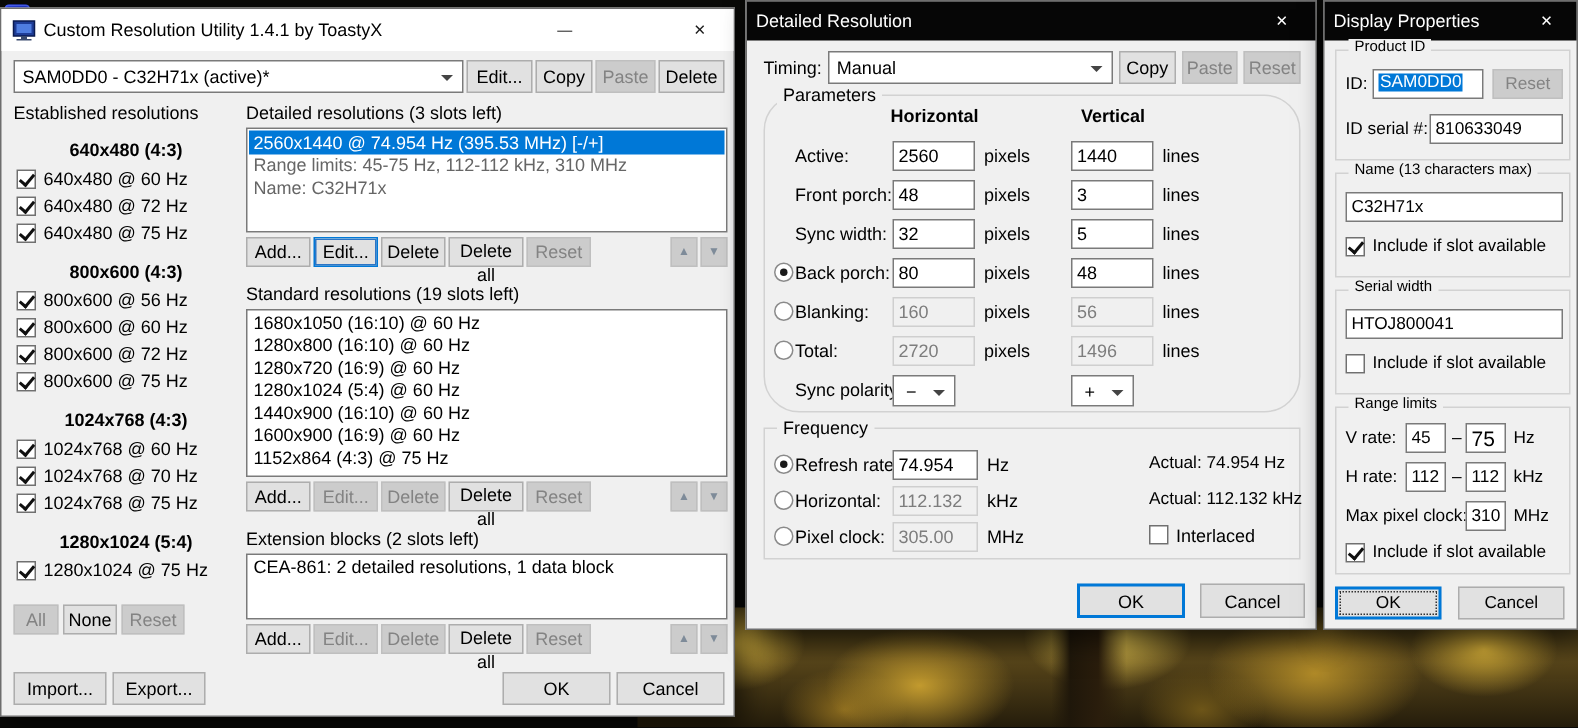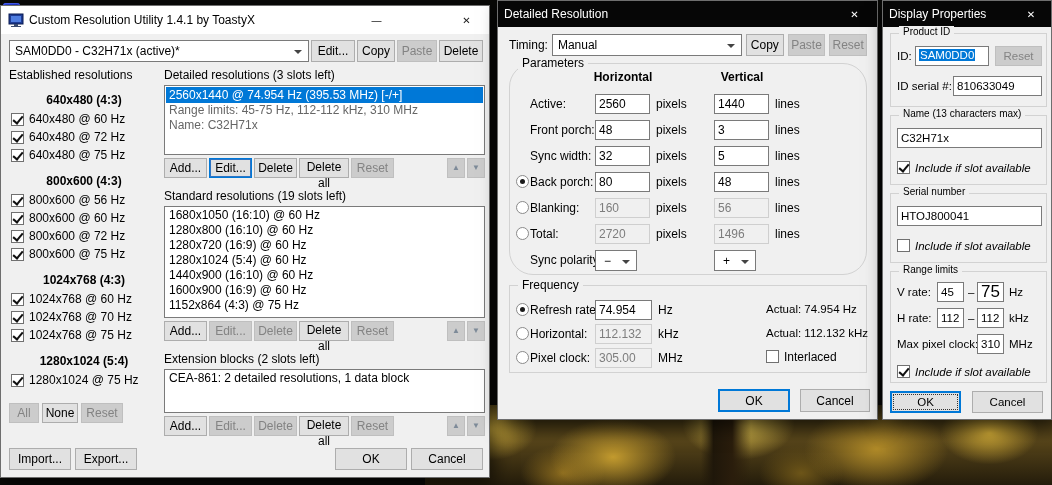--- a/index.html
+++ b/index.html
@@ -137,21 +137,21 @@
   .props-dlg { font-size:11.5px; }
   .props-dlg .fs-label { font-size:10px; }
   .pg { left:7px; width:157px; }
   .pg-product { top:32px; height:74px; }
   .pg-name { top:114px; height:70px; }
   .pg-serial { top:192px; height:70px; }
   .pg-range { top:270px; height:112px; }
   .pp-row { position:absolute; left:0; right:0; height:20px; }
   .pp-label { position:absolute; left:6px; top:4px; white-space:nowrap; }
   .props-dlg .btn { height:20px; line-height:15px; font-size:11.5px; }
-  .inc-row { position:absolute; left:6px; display:flex; align-items:flex-end; gap:5px; height:16px;font-style:italic; }
+  .inc-row { position:absolute; left:6px; display:flex; align-items:flex-start; gap:5px; height:16px; }
   .inc-label { font-size:11.5px; white-space:nowrap; }
   .range-dash { position:absolute; left:77px; top:4px; }
   .props-btns { position:absolute; top:390px; left:0; right:0; }
   .props-btns .btn { position:absolute; height:22px; line-height:16px; }
   .pr-ok { left:7px; width:71px; }
   .pr-cancel { left:89px; width:71px; }
 </style>
 </head>
 <body>
 
@@ -450,35 +450,35 @@
     <div class="fieldset pg pg-name">
       <span class="fs-label">Name (13 characters max)</span>
       <input class="edit" style="left: 6px; top: 12px; width: 145px; font-size: 11.5px;" value="C32H71x">
       <span class="inc-row" style="top:42px">
         <span class="cb checked"></span>
         <span class="inc-label">Include if slot available</span>
       </span>
     </div>
 
     <div class="fieldset pg pg-serial">
-      <span class="fs-label">Serial number</span>
+      <span class="fs-label">Serial width</span>
       <input class="edit" style="left: 6px; top: 12px; width: 145px; font-size: 11.5px;" value="HTOJ800041">
       <span class="inc-row" style="top:42px">
         <span class="cb"></span>
         <span class="inc-label">Include if slot available</span>
       </span>
     </div>
 
     <div class="fieldset pg pg-range">
       <span class="fs-label">Range limits</span>
       <div class="pp-row" style="top:10px">
         <span class="pp-label">V rate:</span>
         <input class="edit" style="left: 46px; width: 27px; font-size: 11.5px;" value="45">
         <span class="range-dash">–</span>
-        <input class="edit" style="left: 86px; width: 27px; font-size: 17px;" value="75">
+        <input class="edit" style="left: 86px; width: 27px; font-size: 14px;" value="75">
         <span class="pp-label" style="left:118px">Hz</span>
       </div>
       <div class="pp-row" style="top:36px">
         <span class="pp-label">H rate:</span>
         <input class="edit" style="left: 46px; width: 27px; font-size: 11.5px;" value="112">
         <span class="range-dash">–</span>
         <input class="edit" style="left: 86px; width: 27px; font-size: 11.5px;" value="112">
         <span class="pp-label" style="left:118px">kHz</span>
       </div>
       <div class="pp-row" style="top:62px">

